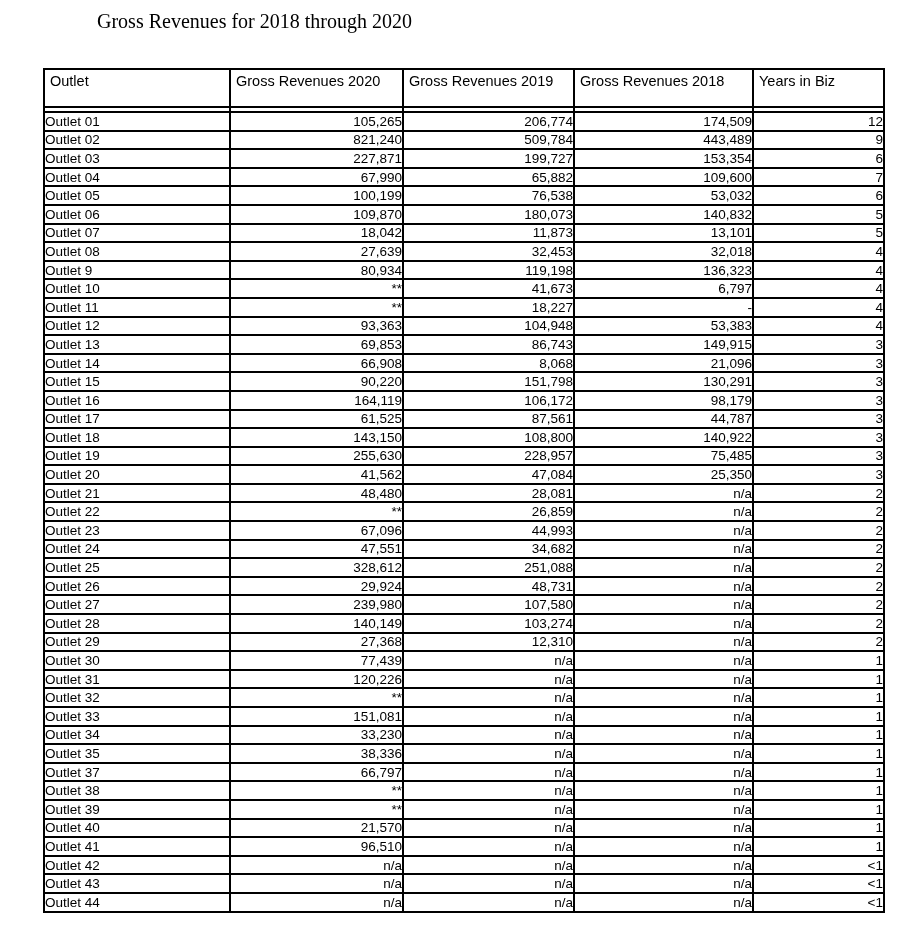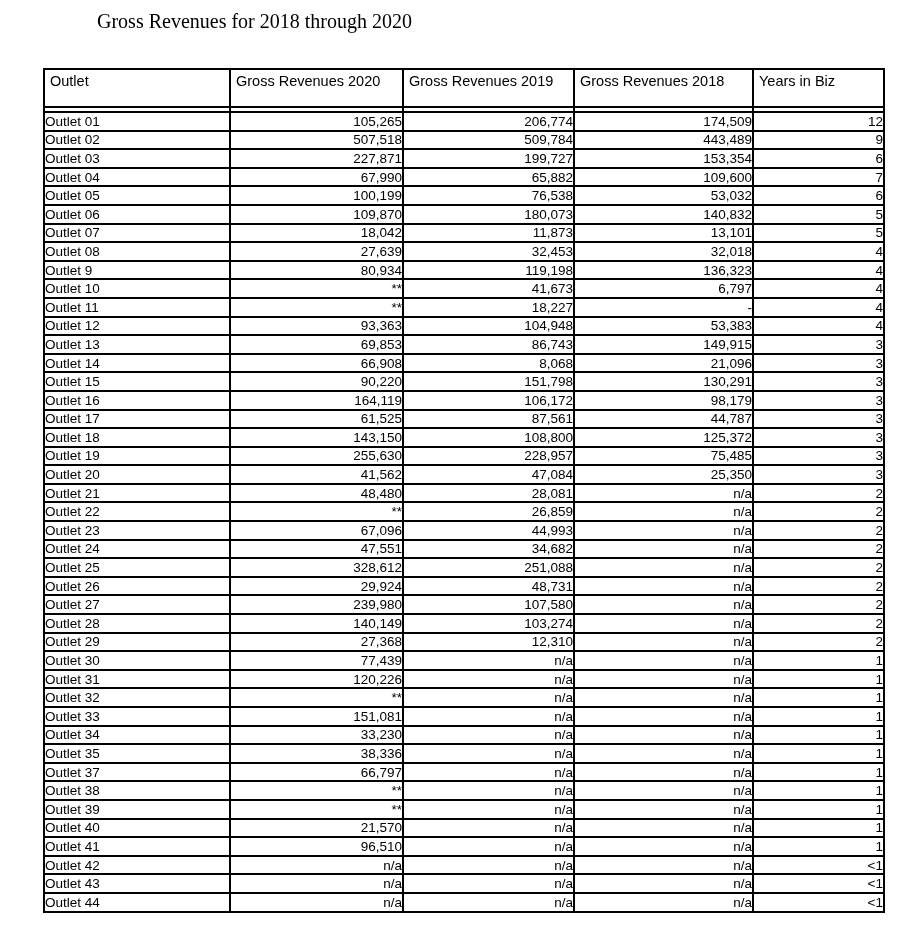--- a/index.html
+++ b/index.html
@@ -113,21 +113,21 @@
       <tbody class="data">
           <tr>
             <td class="col-outlet">Outlet 01</td>
             <td class="col-rev">105,265</td>
             <td class="col-rev">206,774</td>
             <td class="col-rev">174,509</td>
             <td class="col-years">12</td>
           </tr>
           <tr>
             <td class="col-outlet">Outlet 02</td>
-            <td class="col-rev">507,518</td>
+            <td class="col-rev">821,240</td>
             <td class="col-rev">509,784</td>
             <td class="col-rev">443,489</td>
             <td class="col-years">9</td>
           </tr>
           <tr>
             <td class="col-outlet">Outlet 03</td>
             <td class="col-rev">227,871</td>
             <td class="col-rev">199,727</td>
             <td class="col-rev">153,354</td>
             <td class="col-years">6</td>
@@ -227,21 +227,21 @@
             <td class="col-outlet">Outlet 17</td>
             <td class="col-rev">61,525</td>
             <td class="col-rev">87,561</td>
             <td class="col-rev">44,787</td>
             <td class="col-years">3</td>
           </tr>
           <tr>
             <td class="col-outlet">Outlet 18</td>
             <td class="col-rev">143,150</td>
             <td class="col-rev">108,800</td>
-            <td class="col-rev">125,372</td>
+            <td class="col-rev">140,922</td>
             <td class="col-years">3</td>
           </tr>
           <tr>
             <td class="col-outlet">Outlet 19</td>
             <td class="col-rev">255,630</td>
             <td class="col-rev">228,957</td>
             <td class="col-rev">75,485</td>
             <td class="col-years">3</td>
           </tr>
           <tr>

